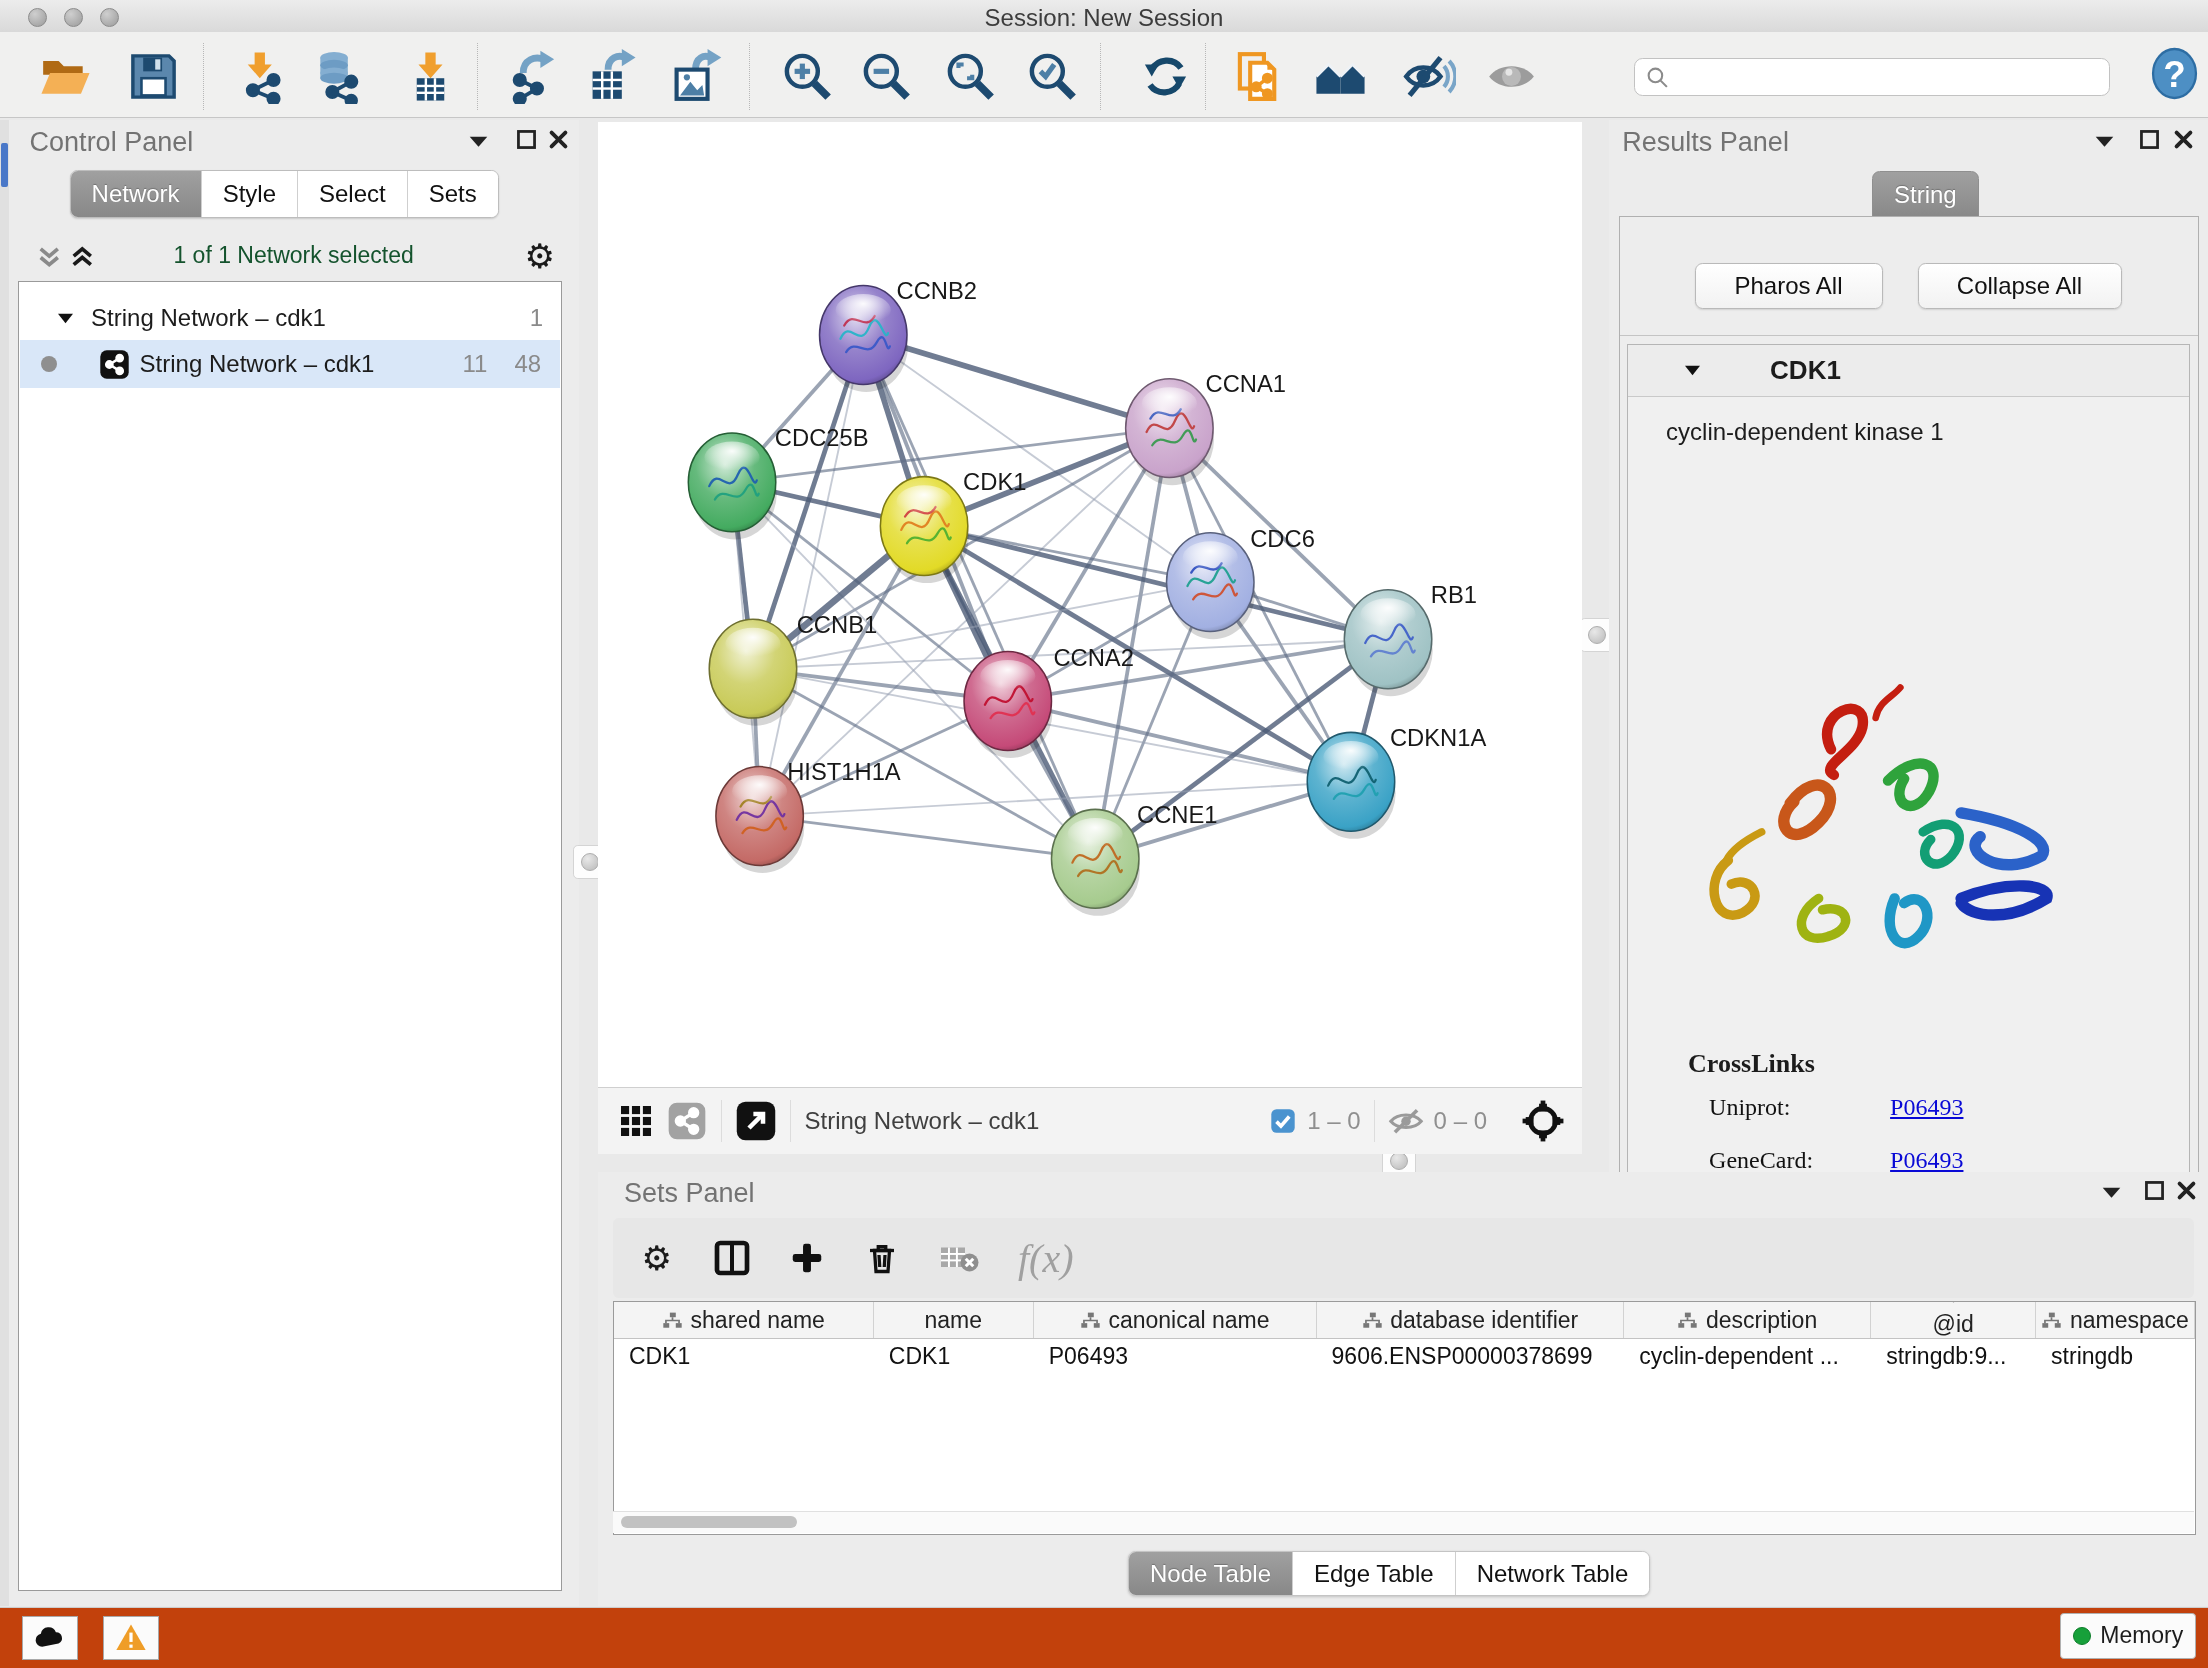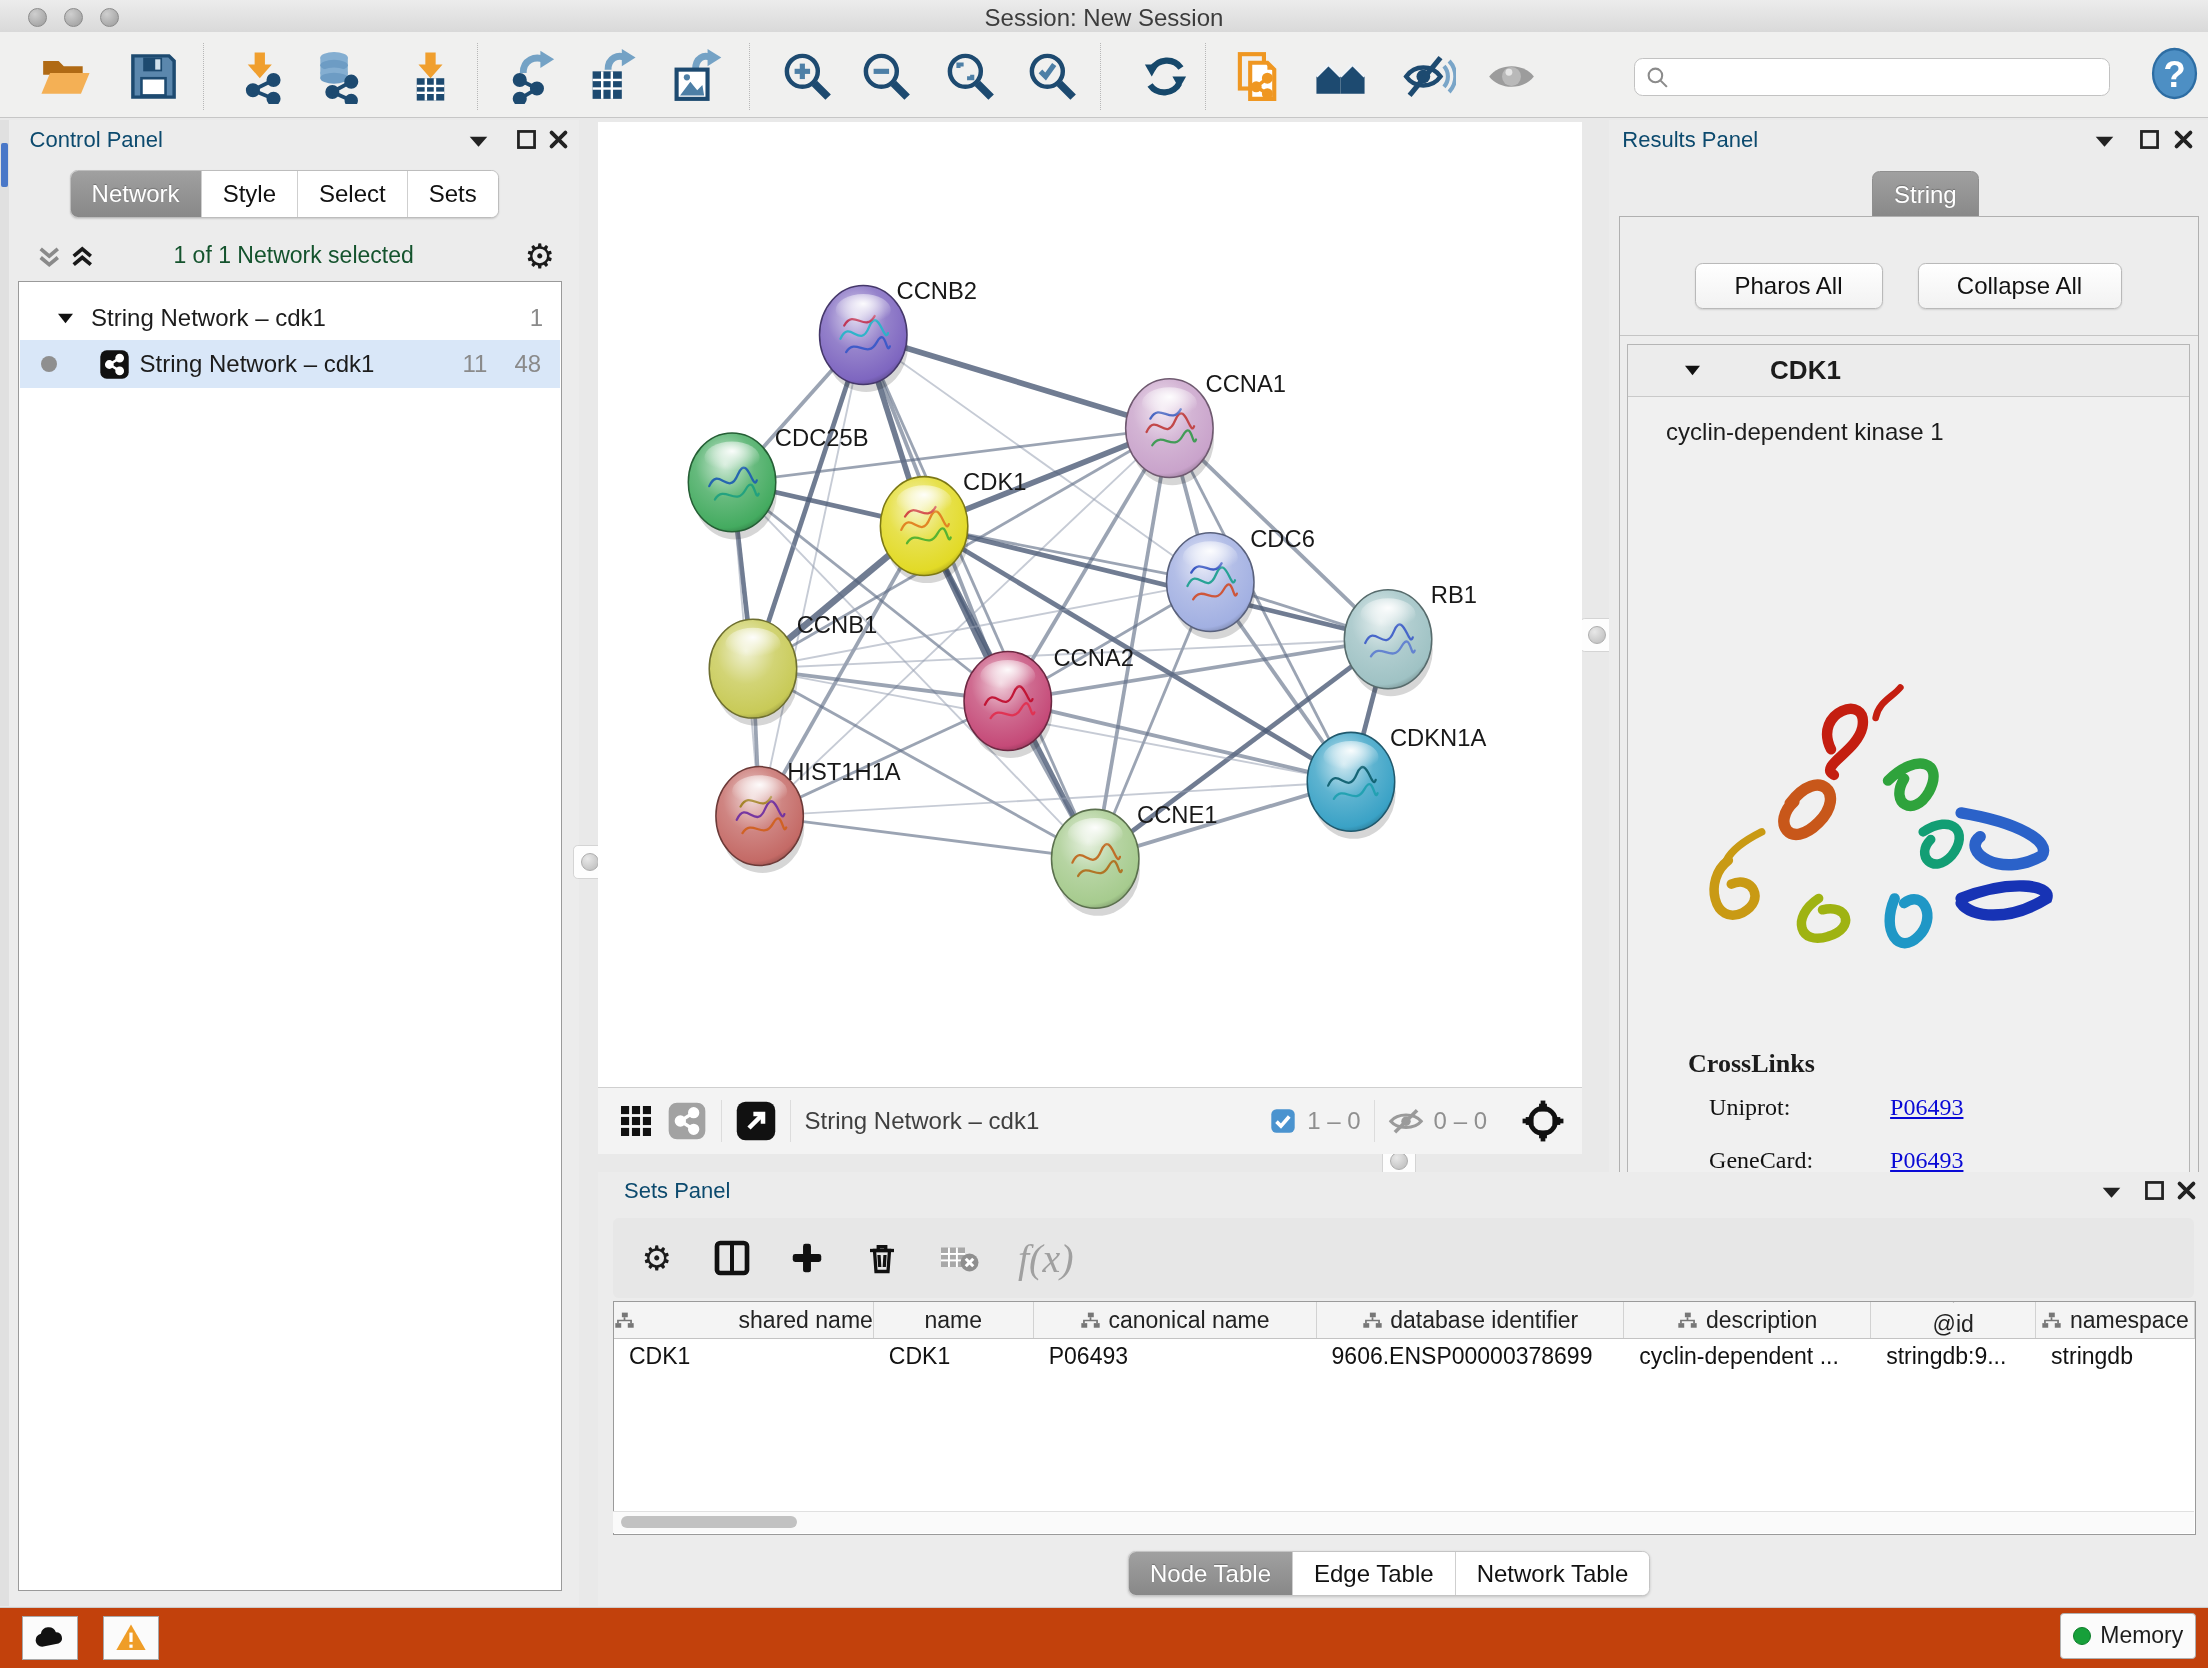--- a/index.html
+++ b/index.html
@@ -15,21 +15,21 @@
   .win-title{width:100%;text-align:center;top:3.8px;font-size:24px;color:#3c3c3c;}
   
   .toolbar{left:0;top:32px;width:2208px;height:85px;background:#f0f0ef;border-bottom:1px solid #c6c6c6;}
   .tbicon{top:17px;width:55px;height:55px;}
   .tbsep{top:11.4px;width:0;height:67px;border-left:1.9px dotted #b7b7b7;}
   .searchbox{left:1634px;top:26px;width:476px;height:38px;background:#fff;border:1px solid #c2c2c2;
     border-radius:8.6px;display:flex;align-items:center;padding-left:9.5px;box-sizing:border-box;}
   .searchbox input{border:none;outline:none;font-size:21px;flex:1;background:transparent;
     font-family:"Liberation Sans",sans-serif;}
   
-  .panel-title{font-size:22px;color:#0c4a6e;}
+  .panel-title{font-size:27px;color:#737373;}
   .pwidget{width:32px;height:25px;}
   .tabs-group{display:flex;border:1px solid #bdbdbd;border-radius:7.6px;background:#fff;overflow:hidden;
     box-shadow:0 1px 1.9px rgba(0,0,0,.15);}
   .tab{padding:0 21px;height:46px;line-height:46px;font-size:24px;background:#fff;color:#111;
     border-right:1px solid #cfcfcf;}
   .tab:last-child{border-right:none;}
   .tab.sel{background:linear-gradient(#a0a0a0,#888);color:#fff;text-shadow:0 -1px 1px rgba(0,0,0,.25);}
   
   .treebox{background:#fff;border:1px solid #9a9a9a;}
   .trow{position:absolute;left:1px;right:1px;height:48px;display:flex;align-items:center;font-size:24px;}
@@ -815,21 +815,21 @@
               <line x1="18.5" y1="11.5" x2="23.5" y2="16.5"></line>
               <line x1="23.5" y1="11.5" x2="18.5" y2="16.5"></line>
             </g>
           </svg>
         </span>
       <span class="serif" style="margin-left:38px;font-size:40px;font-style:italic;color:#a0a0a0">f(x)</span>
     </div>
 
     <div class="abs tbl" style="left:15px;top:129px;width:1581px;height:232px">
       <div class="thead" id="tbl-head">
-          <div class="th" style="width: 260px; justify-content: space-between;">
+          <div class="th" style="width: 260px;">
             <svg width="21" height="19" viewBox="0 0 16 14">
               <rect x="6" y="1" width="4.5" height="3.5" fill="#777"></rect>
               <rect x="1" y="9" width="4.5" height="3.5" fill="#777"></rect>
               <rect x="10.5" y="9" width="4.5" height="3.5" fill="#777"></rect>
               <path d="M8 4.5v2.5M3 9V7h10v2" stroke="#777" fill="none" stroke-width="1.3"></path>
             </svg>
             <span>shared name</span>
           </div>
           <div class="th" style="width: 160px;">
             <span>name</span>

